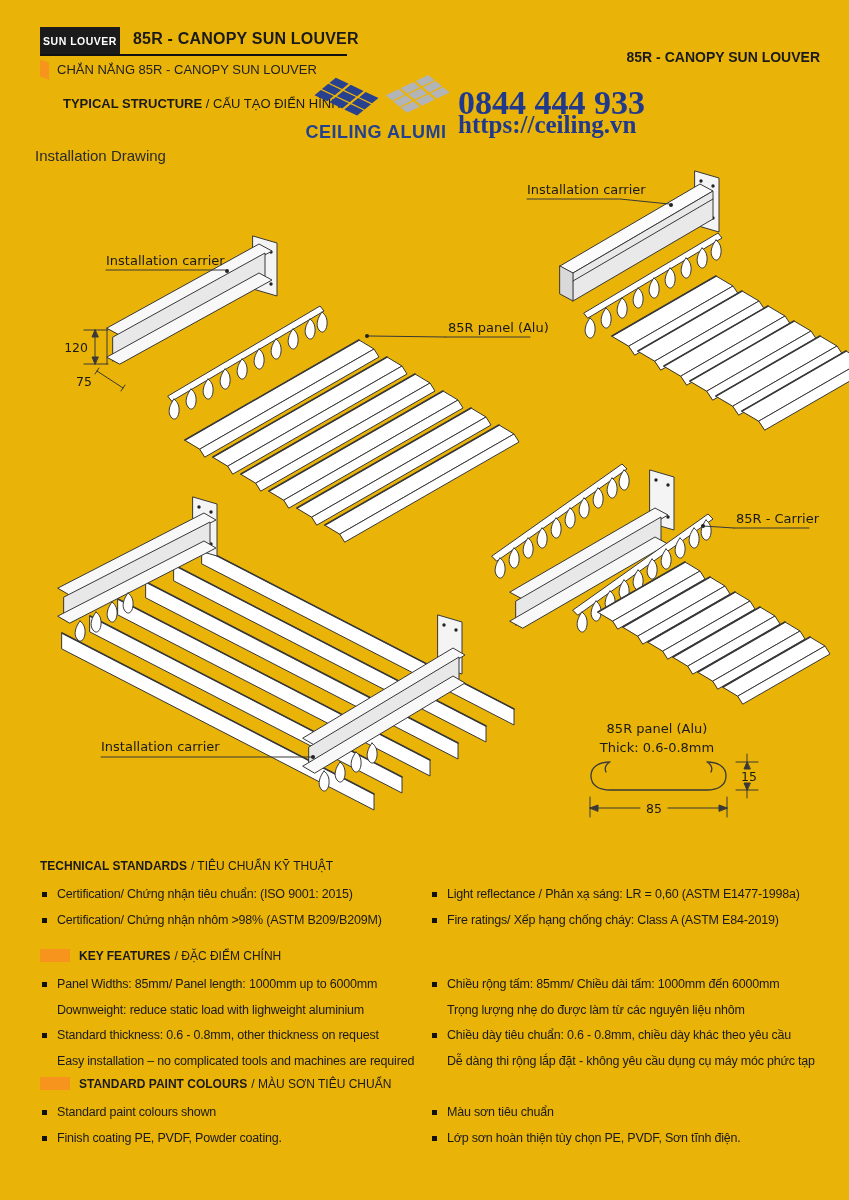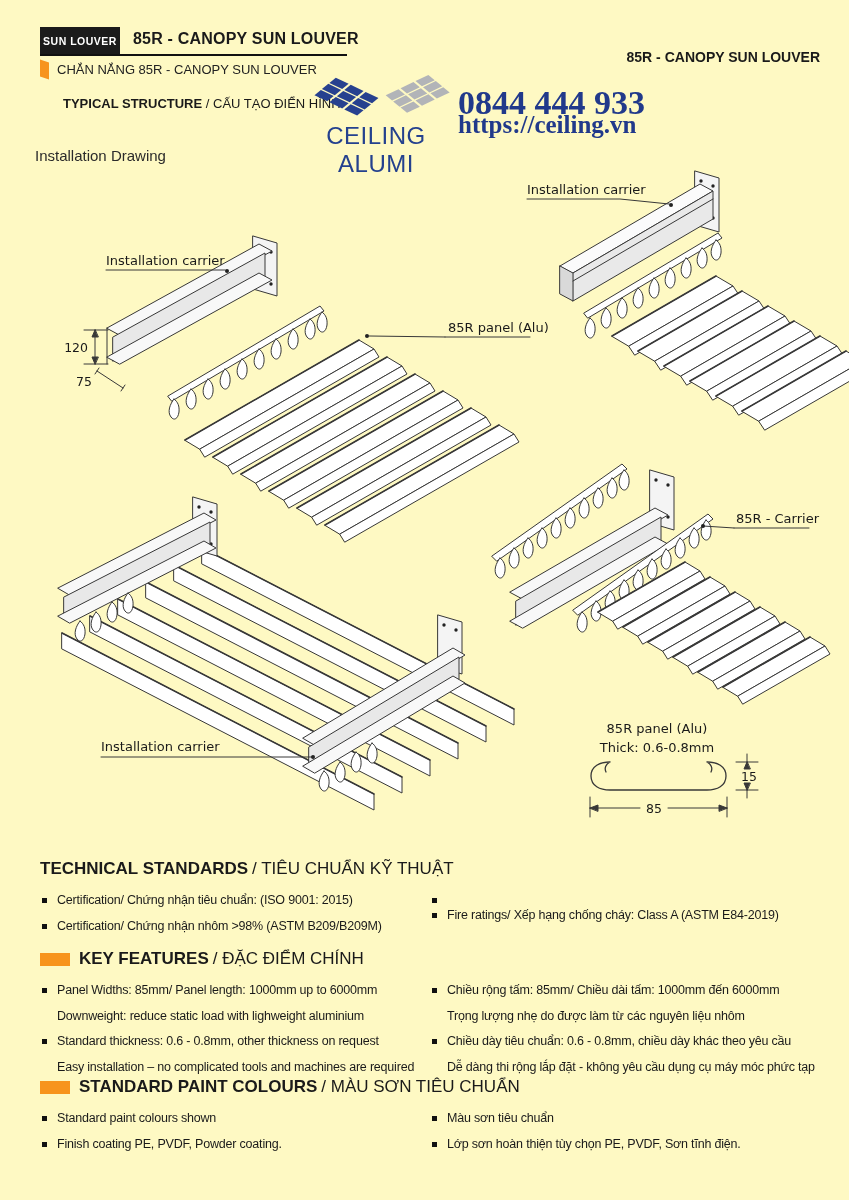--- a/index.html
+++ b/index.html
@@ -1,44 +1,44 @@
 <!DOCTYPE html>
 <html><head>
 <meta charset="utf-8">
 <style>
   html,body{margin:0;padding:0;background:#fff;}
-  .page{position:relative;width:849px;height:1200px;background:#fef9c3;overflow:hidden;
+  .page{position:relative;width:849px;height:1200px;background:#eab308;overflow:hidden;
         font-family:"Liberation Sans","DejaVu Sans",sans-serif;color:#1a1a1a;}
   .abs{position:absolute;}
   
   .badge{left:40px;top:27px;width:80px;height:27px;background:#1b1b1b;color:#fff;
          font-size:10.5px;font-weight:bold;letter-spacing:.5px;display:flex;align-items:center;justify-content:center;}
   .title{left:133px;top:30px;font-size:16px;font-weight:bold;letter-spacing:.2px;}
   .title-rule{left:40px;top:54px;width:307px;height:2px;background:#111;}
   .flag{left:40px;top:61px;width:9px;height:17px;background:#F7941D;transform:skewY(18deg);}
   .subtitle{left:57px;top:62px;font-size:13px;color:#222;}
   .top-right-title{right:29px;top:49px;font-size:14px;font-weight:bold;}
   .typical{left:40px;top:96px;font-size:13px;}
   .typical .b{font-weight:bold;margin-left:23px;}
   .logo-svg{left:300px;top:56px;}
-  .logo-text{left:298px;top:122px;width:156px;text-align:center;font-size:24px;font-weight:normal;
+  .logo-text{left:298px;top:122px;width:156px;text-align:center;font-size:18px;font-weight:bold;
              color:#24418E;letter-spacing:.5px;}
   .phone{left:458px;top:72px;font-family:"Liberation Serif","DejaVu Serif",serif;
          font-size:34px;font-weight:bold;color:#21398B;margin-top:12px;}
   .website{left:458px;top:111px;font-family:"Liberation Serif","DejaVu Serif",serif;
            font-size:25px;font-weight:bold;color:#21398B;}
   .drawing-title{left:35px;top:147px;font-size:15px;color:#2b2b2b;}
   
   .drawing{left:0;top:150px;}
   .drawing path,.drawing polygon,.drawing line{vector-effect:non-scaling-stroke;}
   text.lbl{font-family:"DejaVu Sans","Liberation Sans",sans-serif;font-size:13px;fill:#1a1a1a;}
   text.dim{font-family:"DejaVu Sans","Liberation Sans",sans-serif;font-size:12.5px;fill:#1a1a1a;}
   
   .sec{left:40px;width:800px;}
-  .sec-h{font-size:17px;margin-bottom:9px;display:flex;align-items:center;}
+  .sec-h{font-size:12px;margin-bottom:9px;display:flex;}
   .sec-h .en{font-weight:bold;}
   .sec-h .vi{font-weight:normal;margin-left:4px;}
   .marker{display:inline-block;width:30px;height:13px;background:#F7941D;margin-right:9px;}
   .cols{display:flex;}
   .c1{width:390px;flex:none;}
   .c2{flex:1;}
   .brow{display:flex;line-height:25.5px;font-size:12.5px;letter-spacing:-0.2px;white-space:nowrap;}
   .sq{width:5px;height:5px;background:#111;margin:10px 10px 0 2px;flex:none;}
   .sub{padding-left:17px;line-height:25.5px;font-size:12.5px;letter-spacing:-0.2px;white-space:nowrap;}
   .sec-ts{top:859px;}
@@ -371,20 +371,21 @@
           <span>Certification/ Chứng nhận tiêu chuẩn: (ISO 9001: 2015)</span>
         </div>
         <div class="brow">
           <span class="sq"></span>
           <span>Certification/ Chứng nhận nhôm &gt;98% (ASTM B209/B209M)</span>
         </div>
       </div>
       <div class="c2">
         <div class="brow">
           <span class="sq"></span>
+          <span>Light reflectance / Phản xạ sáng: LR = 0,60 (ASTM E1477-1998a)</span>
         </div>
         <div class="brow">
           <span class="sq"></span>
           <span>Fire ratings/ Xếp hạng chống cháy: Class A (ASTM E84-2019)</span>
         </div>
       </div>
     </div>
   </div>
 
   <div class="abs sec sec-kf">

